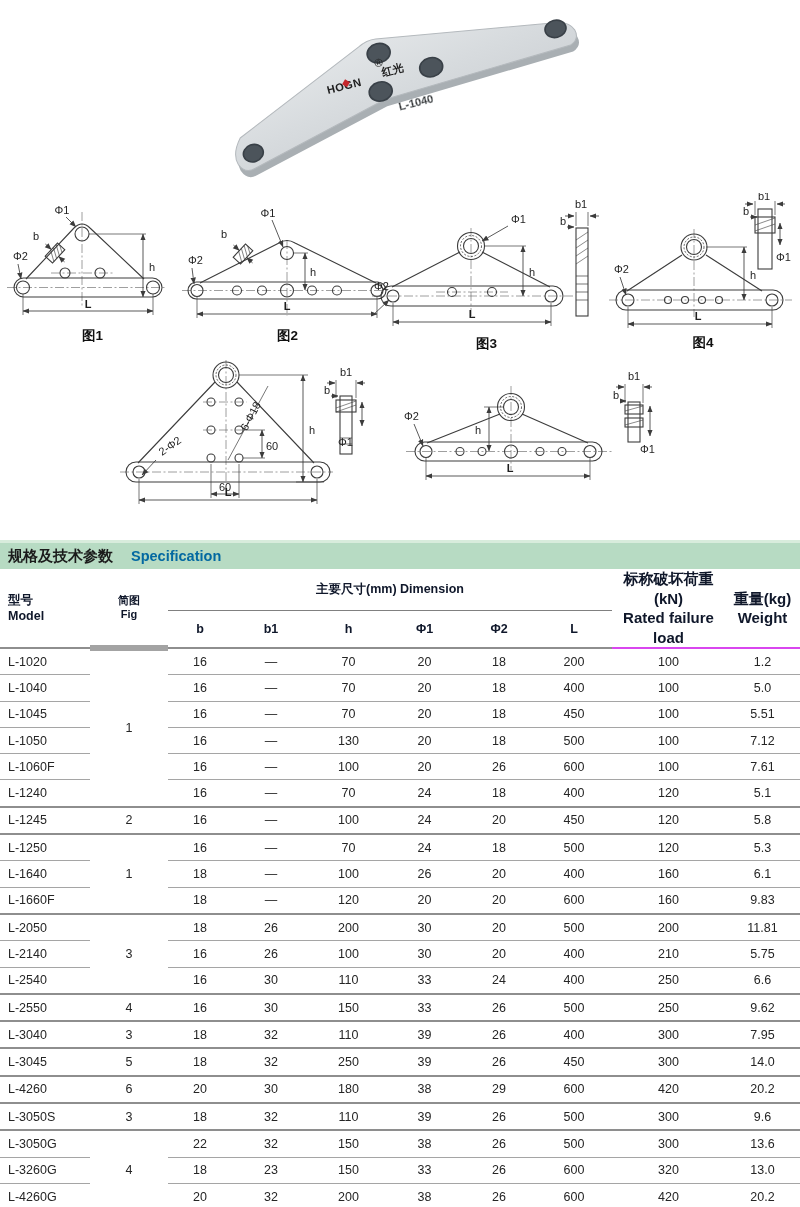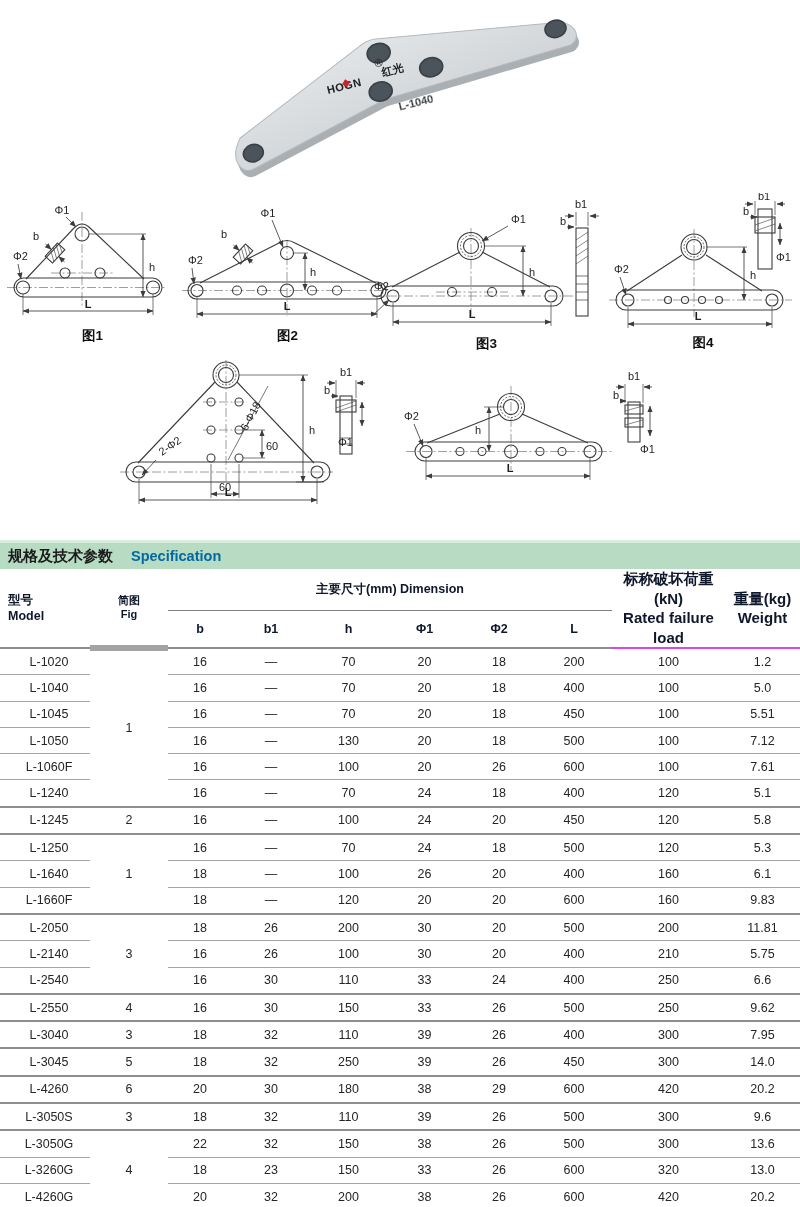--- a/index.html
+++ b/index.html
@@ -39,21 +39,21 @@
   
   table.spec{position:absolute;left:0;top:569px;width:800px;
              border-collapse:collapse;table-layout:fixed}
   thead th{font-weight:bold;color:#0f172a;vertical-align:middle;line-height:1.3;padding:0}
   .h-model{font-size:12.5px;text-align:left;padding-left:8px;border-bottom:2px solid #8e8e8e}
   .h-fig{font-size:11px;border-bottom:6px solid #a3a3a3}
   .h-dims{font-size:12.5px;border-bottom:1px solid #808080;height:24px}
   .h-load,.h-weight{font-size:15px;border-bottom:2px solid #d946ef}
   th.sub{font-size:12.5px;font-weight:bold;height:21px;border-bottom:2px solid #8e8e8e}
   tbody td{height:25.3px;font-size:12.5px;color:#252525;padding:0}
-  td.model{text-align:center;padding-left:8px;border-bottom:1px solid #a5a5a5}
+  td.model{text-align:left;padding-left:8px;border-bottom:1px solid #a5a5a5}
   td.num{text-align:center;border-bottom:1px solid #a5a5a5}
   td.figcell{text-align:center;border-bottom:2px solid #8e8e8e;vertical-align:middle}
   tr.grp-end td{border-bottom:2px solid #8e8e8e}
 </style>
 </head>
 <body>
 
 <div class="photo">
   <svg viewBox="0 0 380 175" width="384" height="180">
     <defs>

